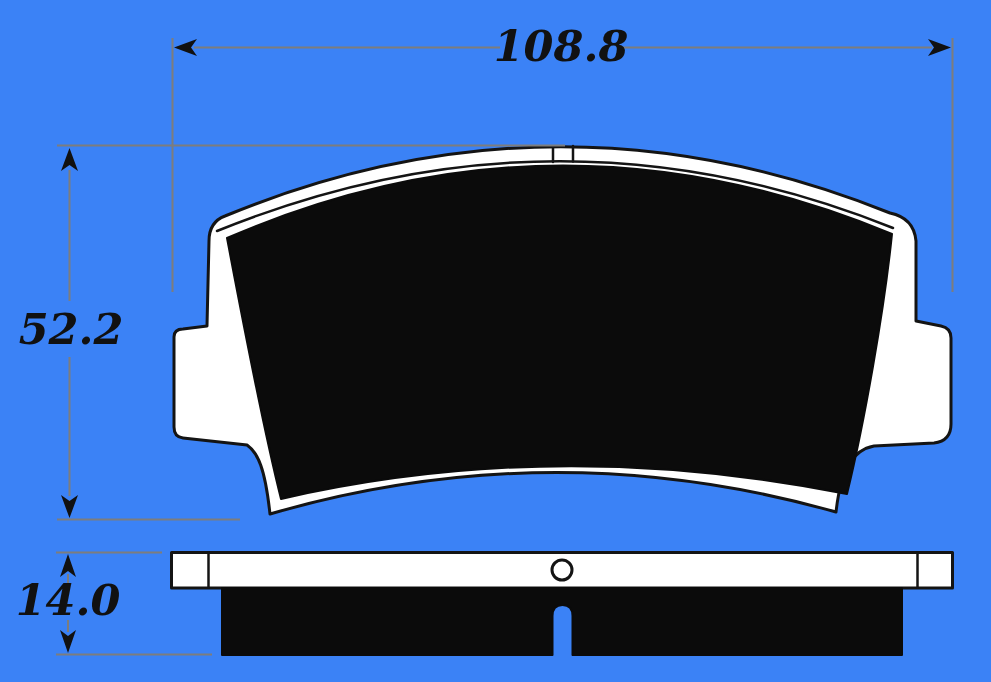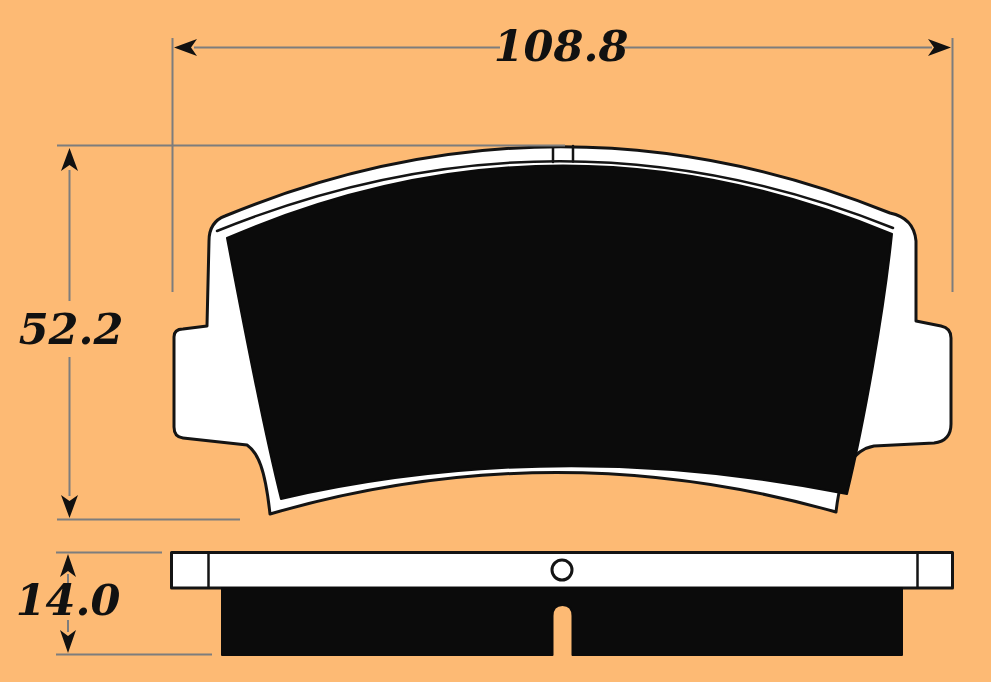--- a/index.html
+++ b/index.html
@@ -4,21 +4,21 @@
 <style>
   html, body {
     margin: 0;
     padding: 0;
     background: #ffffff;
   }
   .stage {
     position: relative;
     width: 991px;
     height: 682px;
-    background: #fdba74;
+    background: #3b82f6;
     overflow: hidden;
     font-family: "DejaVu Serif", serif;
   }
   svg { display: block; }
 
   .outline {
     fill: #ffffff;
     stroke: #141414;
     stroke-width: 3;
     stroke-linejoin: round;

